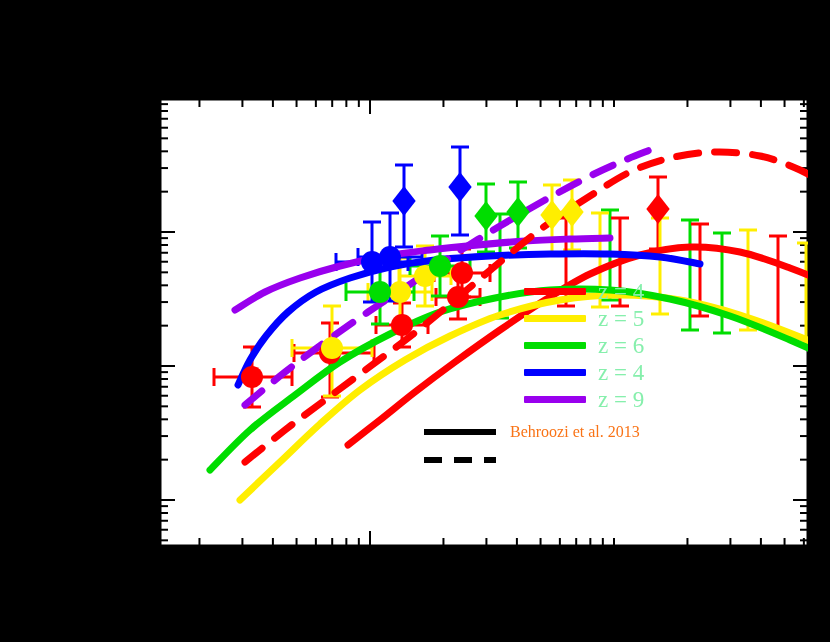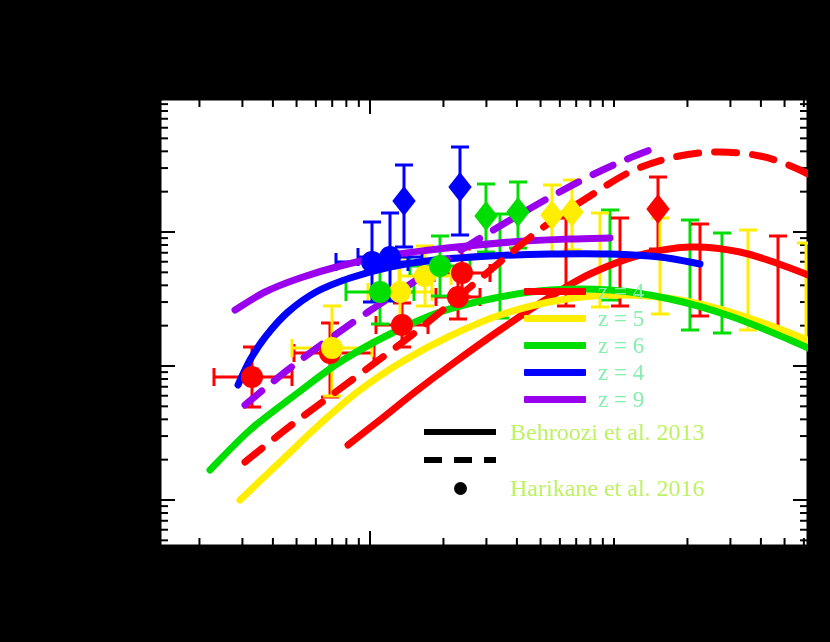--- a/index.html
+++ b/index.html
@@ -12,21 +12,21 @@
   .legend{position:absolute;color:#000;}
   #legend-z{left:524px;top:278px;width:150px;}
   #legend-src{left:420px;top:418px;width:270px;}
   .lrow{display:flex;align-items:center;height:27px;}
   .lrow .swatch{width:62px;height:0;margin-right:12px;flex:none;
                 display:flex;align-items:center;justify-content:center;}
   .lrow .lbl{font-size:23px;line-height:23px;white-space:nowrap;color:#86efac;}
   .srow{display:flex;align-items:center;height:28px;}
   .srow .swatch{width:80px;flex:none;display:flex;align-items:center;
                 justify-content:center;margin-right:10px;}
-  .srow .lbl{font-size:24px;line-height:24px;white-space:nowrap;color:#bef264;}
+  .srow .lbl{font-size:16px;line-height:24px;white-space:nowrap;color:#f97316;}
   .bar{height:7px;width:62px;border-radius:1px;}
   .barblk{height:6px;width:72px;background:#000;}
   .dashblk{width:72px;height:6px;
      background:repeating-linear-gradient(to right,#000 0 18px,transparent 18px 30px);}
   .dot{width:13px;height:13px;border-radius:50%;background:#000;}
   .dia{width:11px;height:11px;background:#000;transform:rotate(45deg);}
 </style>
 </head>
 <body>
 
@@ -347,20 +347,14 @@
         <span class="swatch">
           <span class="barblk"></span>
         </span>
         <span class="lbl">Behroozi et al. 2013</span>
       </div>
       <div class="srow">
         <span class="swatch">
           <span class="dashblk"></span>
         </span>
       </div>
-      <div class="srow">
-        <span class="swatch">
-          <span class="dot"></span>
-        </span>
-        <span class="lbl">Harikane et al. 2016</span>
-      </div>
     </div>
 </div>
 
 </body></html>

